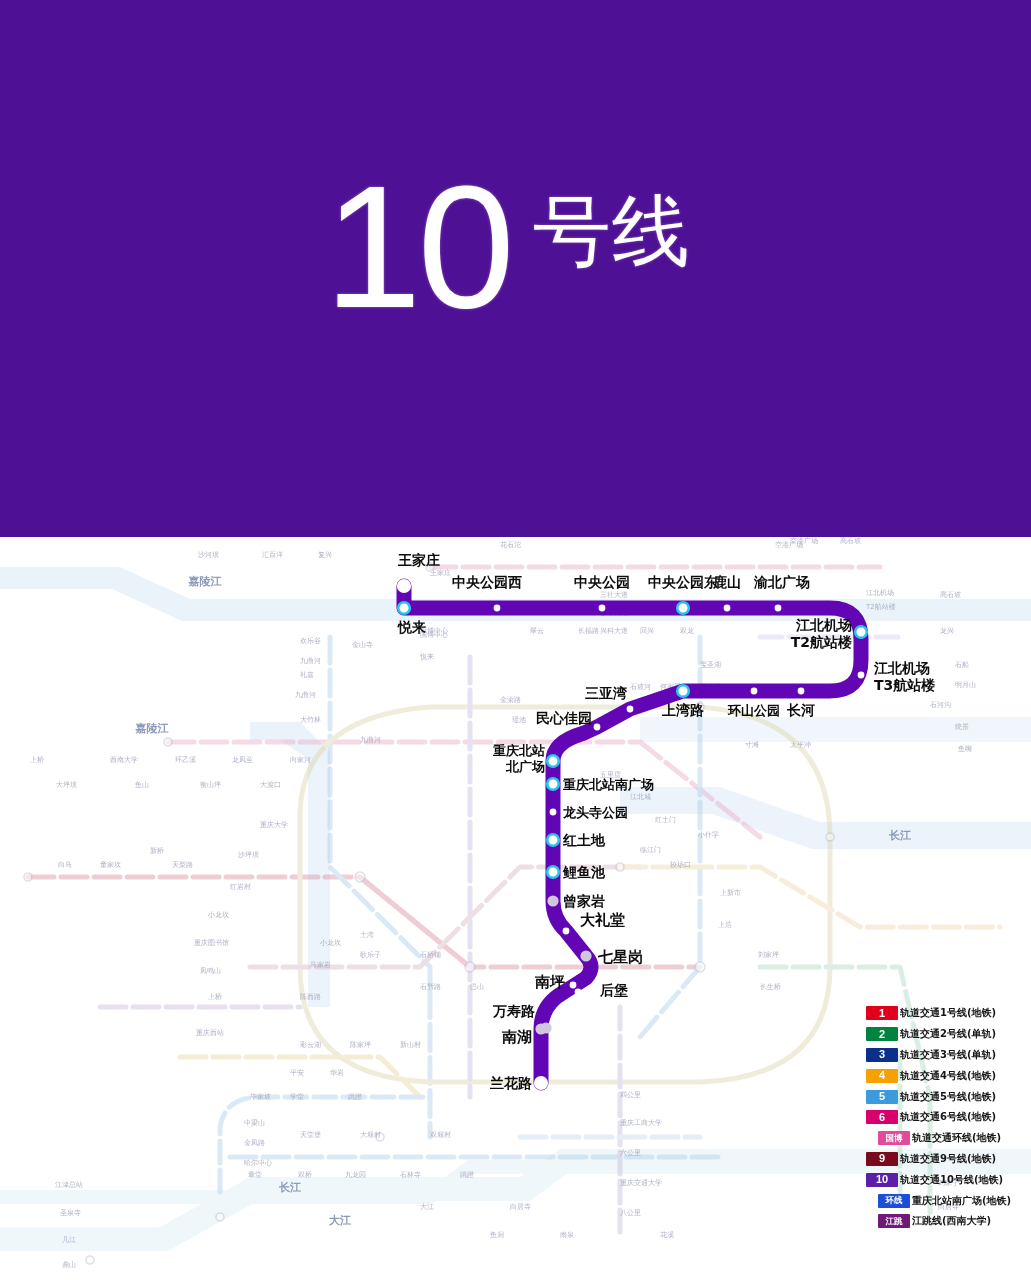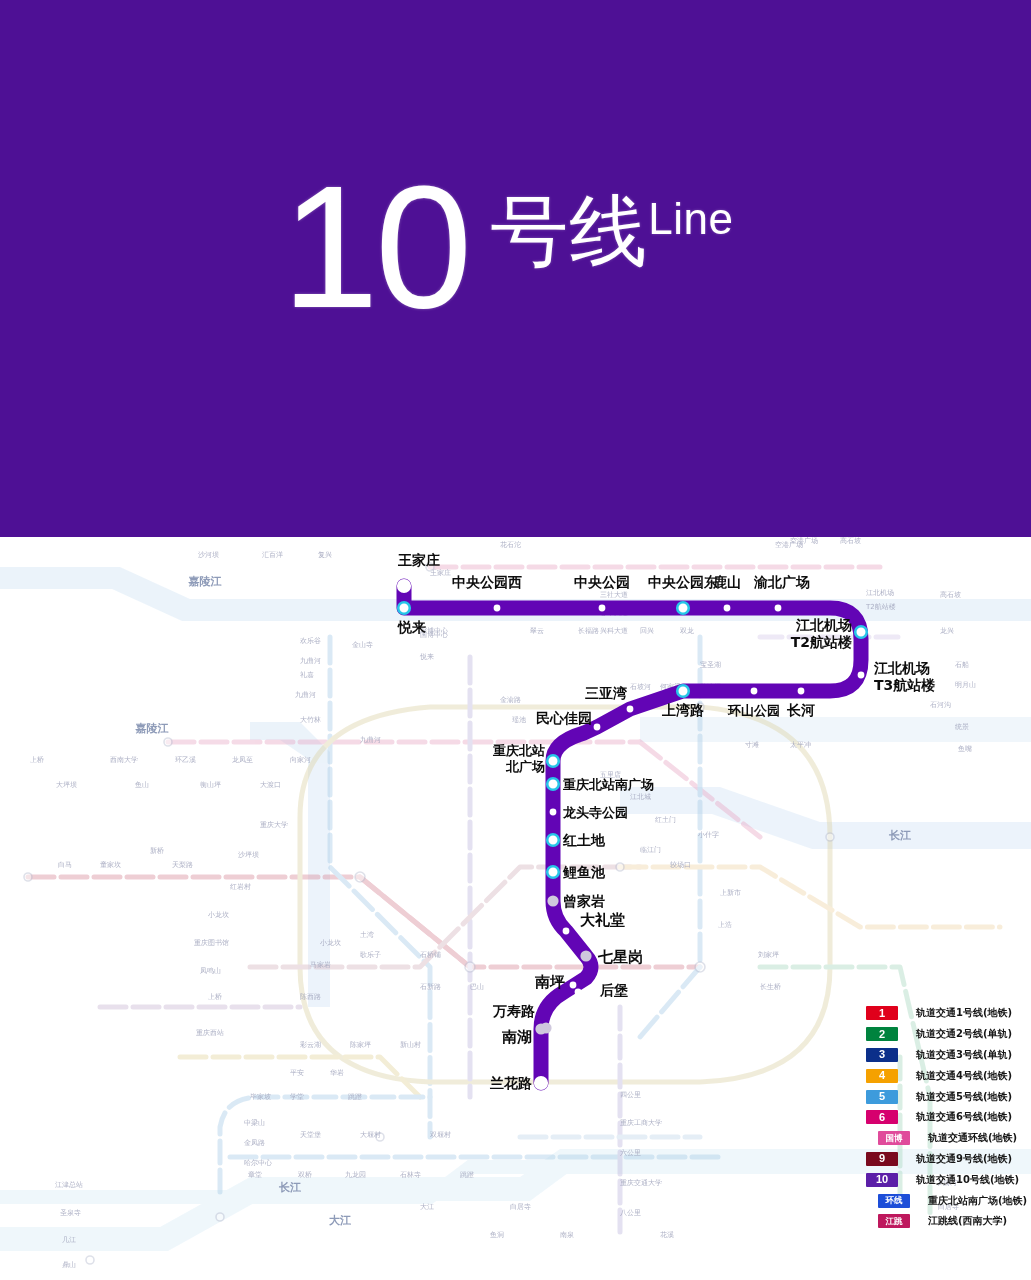--- a/index.html
+++ b/index.html
@@ -53,21 +53,21 @@
     display:flex;align-items:center;height:20.8px;
   }
   .legend-badge{
     width:32px;height:14px;flex:0 0 32px;
     display:flex;align-items:center;justify-content:center;
     color:#fff;font-size:11px;font-weight:bold;line-height:1;
     border-radius:1px;letter-spacing:0;
   }
   .legend-badge.small{font-size:8.5px;font-weight:bold;margin-left:12px;}
   .legend-label{
-    margin-left:18px;font-size:10px;color:#161616;
+    margin-left:2px;font-size:10px;color:#161616;
     white-space:nowrap;font-weight:bold;
     font-family:"DejaVu Sans","Liberation Sans",sans-serif;
   }
   
   .stn-label{
     font-family:"DejaVu Sans","Liberation Sans",sans-serif;
     font-weight:bold;fill:#0d0d0d;
   }
   .bg-label{
     font-family:"DejaVu Sans","Liberation Sans",sans-serif;
@@ -80,21 +80,20 @@
 </style>
 </head>
 <body>
 
 <div id="header">
   <div id="header-inner">
     <div id="title-block">
       <div id="line-number">10</div>
       <div id="title-right">
         <div id="line-cn">号线</div>
-        <div id="line-en">Line</div>
       </div>
     </div>
   </div>
 </div>
 
 <div id="map">
   <svg id="map-svg" width="1031" height="743" viewBox="0 0 1031 743">
     <defs>
       <g id="bgdash"></g>
     </defs>
@@ -438,16 +437,16 @@
     </div>
     <div class="legend-row">
       <div class="legend-badge" style="background: rgb(91, 31, 168);">10</div>
       <div class="legend-label">轨道交通10号线(地铁)</div>
     </div>
     <div class="legend-row">
       <div class="legend-badge small" style="background: #1d4ed8;">环线</div>
       <div class="legend-label">重庆北站南广场(地铁)</div>
     </div>
     <div class="legend-row">
-      <div class="legend-badge small" style="background: #be185d;">江跳</div>
+      <div class="legend-badge small" style="background: #701a75;">江跳</div>
       <div class="legend-label">江跳线(西南大学)</div>
     </div>
   </div>
 
 </body></html>

